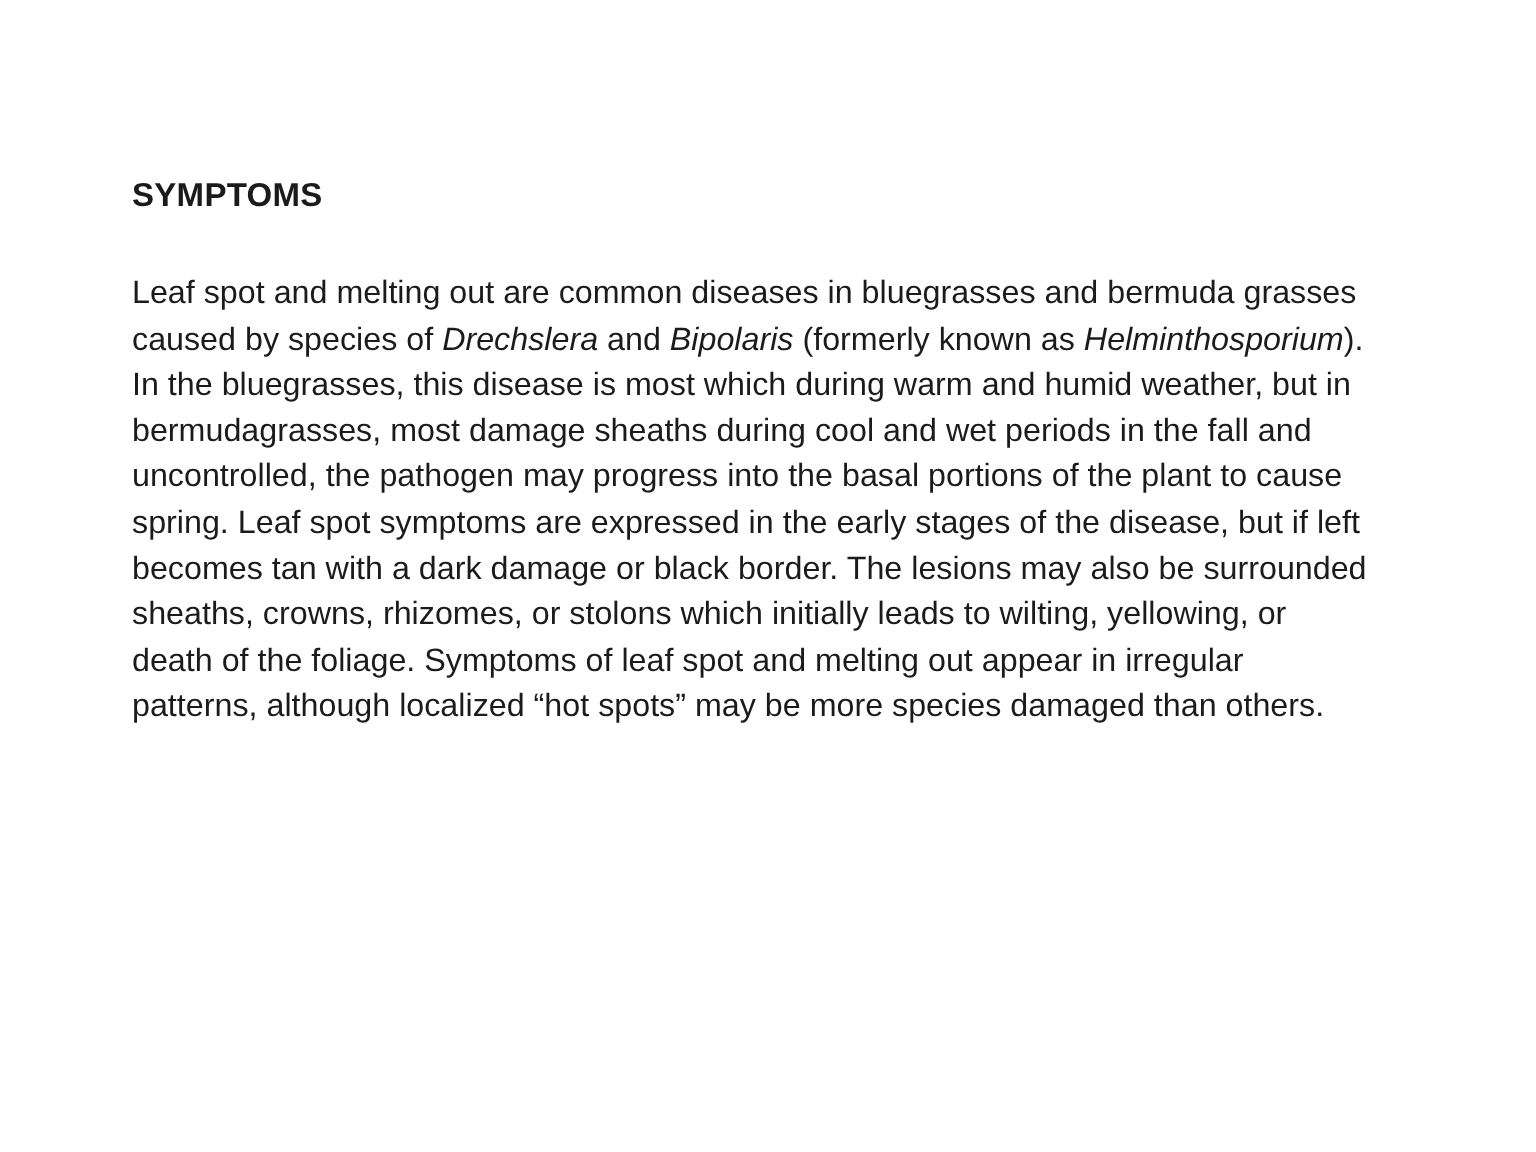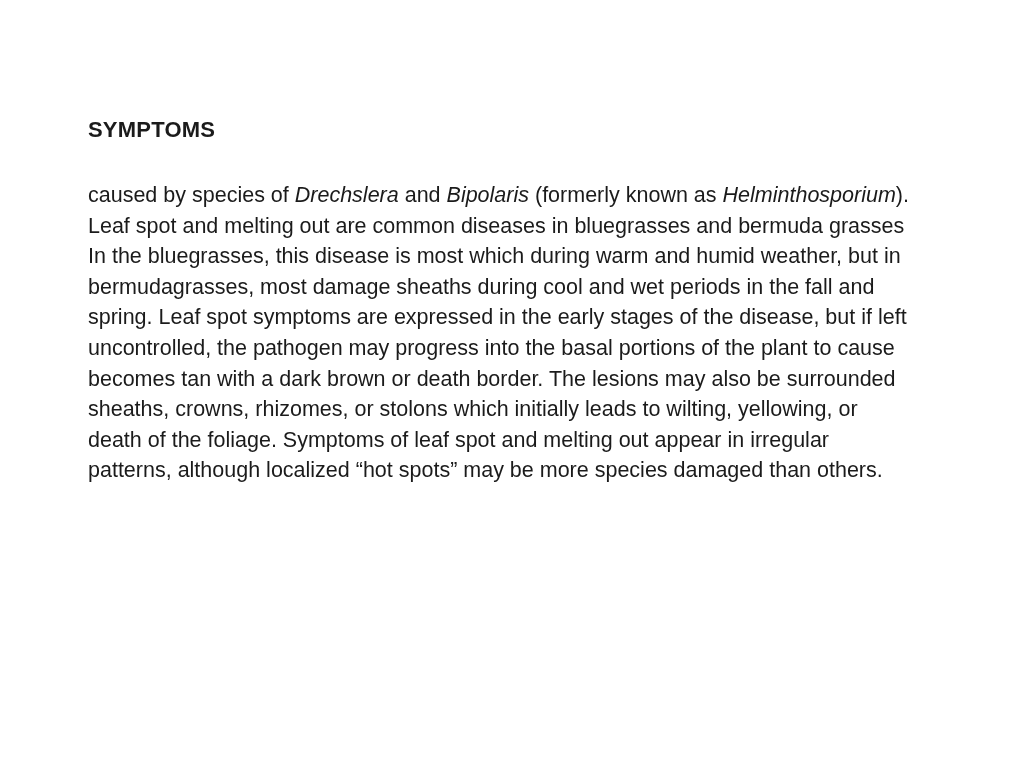--- a/index.html
+++ b/index.html
@@ -41,25 +41,25 @@
     font-style: italic;
   }
 </style>
 </head>
 <body>
 
 <div class="slide" style="background: rgb(255, 255, 255); color: rgb(27, 27, 27);">
   <div class="content">
     <h1 class="heading">SYMPTOMS</h1>
     <div class="paragraph">
+        <div class="line"><span>Leaf spot and melting out are common diseases in bluegrasses and bermuda grasses</span></div>
         <div class="line"><span>caused by species of </span><span class="italic">Drechslera</span><span> and </span><span class="italic">Bipolaris</span><span> (formerly known as </span><span class="italic">Helminthosporium</span><span>).</span></div>
-        <div class="line"><span>Leaf spot and melting out are common diseases in bluegrasses and bermuda grasses</span></div>
         <div class="line"><span>In the bluegrasses, this disease is most which during warm and humid weather, but in</span></div>
         <div class="line"><span>bermudagrasses, most damage sheaths during cool and wet periods in the fall and</span></div>
+        <div class="line"><span>uncontrolled, the pathogen may progress into the basal portions of the plant to cause</span></div>
         <div class="line"><span>spring. Leaf spot symptoms are expressed in the early stages of the disease, but if left</span></div>
-        <div class="line"><span>uncontrolled, the pathogen may progress into the basal portions of the plant to cause</span></div>
-        <div class="line"><span>becomes tan with a dark brown or death border. The lesions may also be surrounded</span></div>
+        <div class="line"><span>becomes tan with a dark damage or black border. The lesions may also be surrounded</span></div>
         <div class="line"><span>sheaths, crowns, rhizomes, or stolons which initially leads to wilting, yellowing, or</span></div>
         <div class="line"><span>death of the foliage. Symptoms of leaf spot and melting out appear in irregular</span></div>
         <div class="line"><span>patterns, although localized “hot spots” may be more species damaged than others.</span></div>
       </div>
   </div>
 </div>
 
 </body></html>

